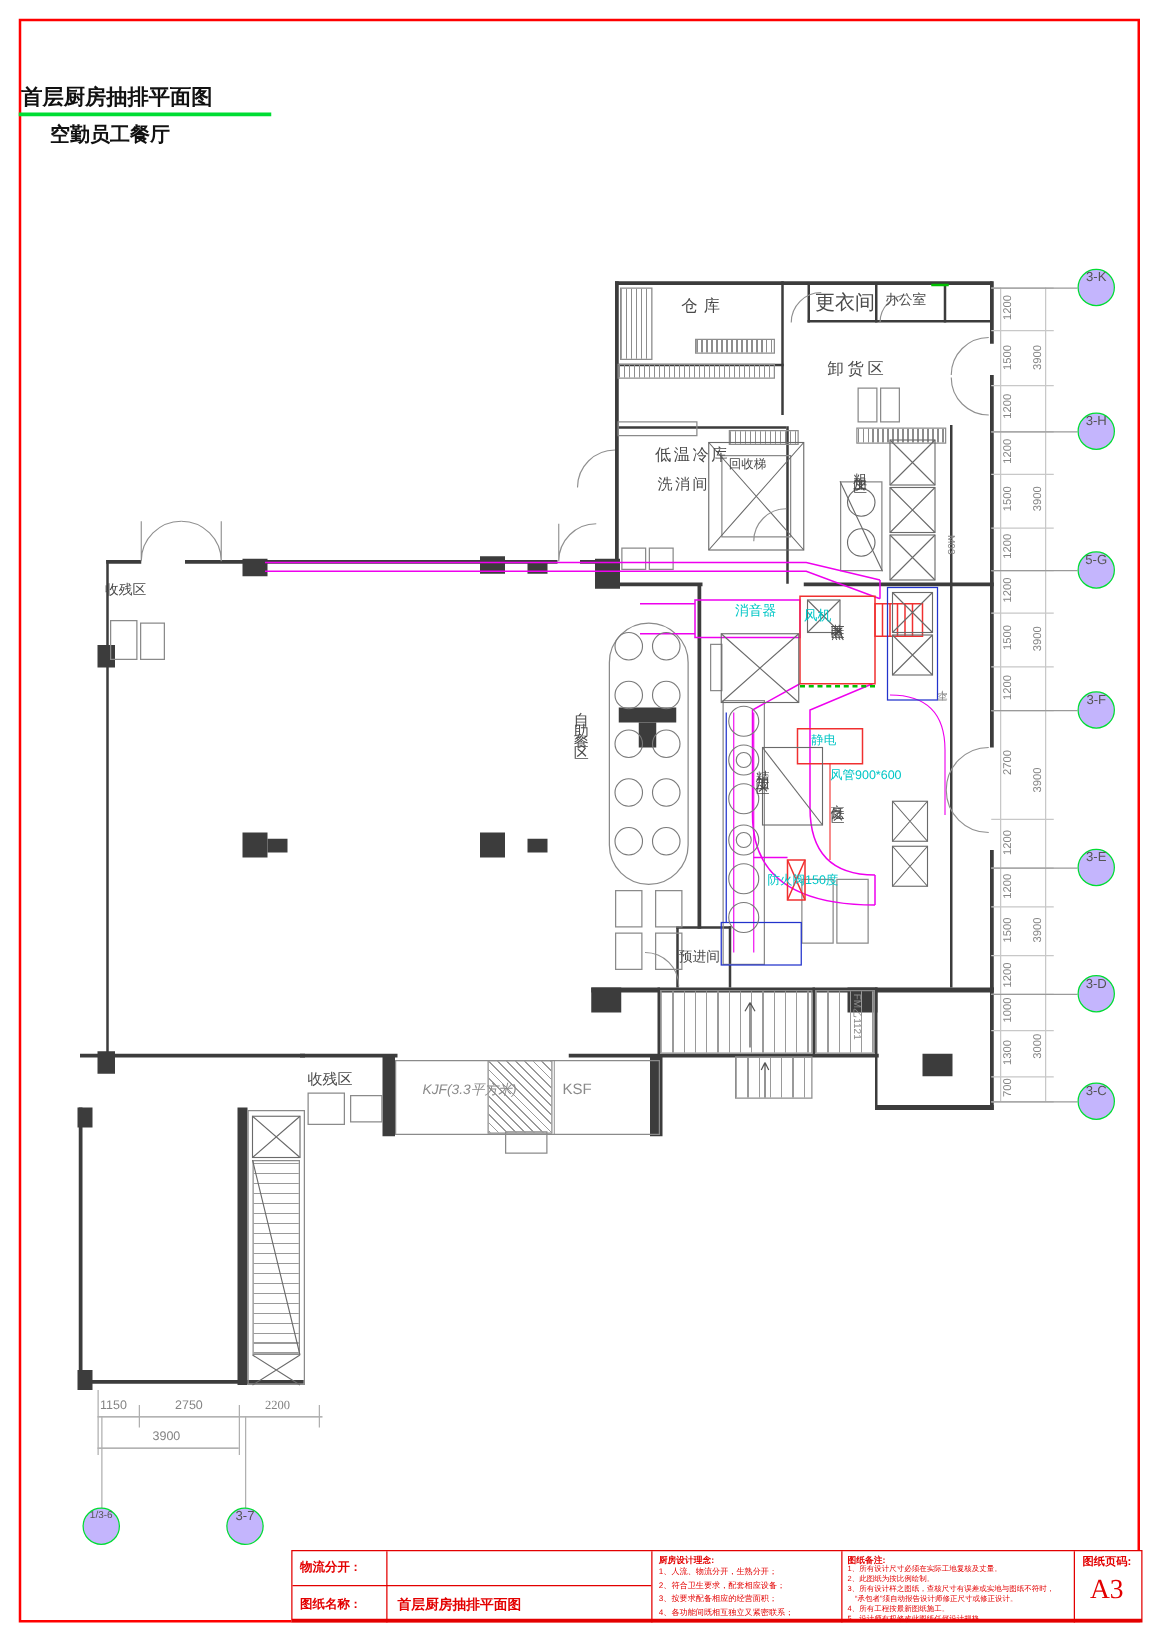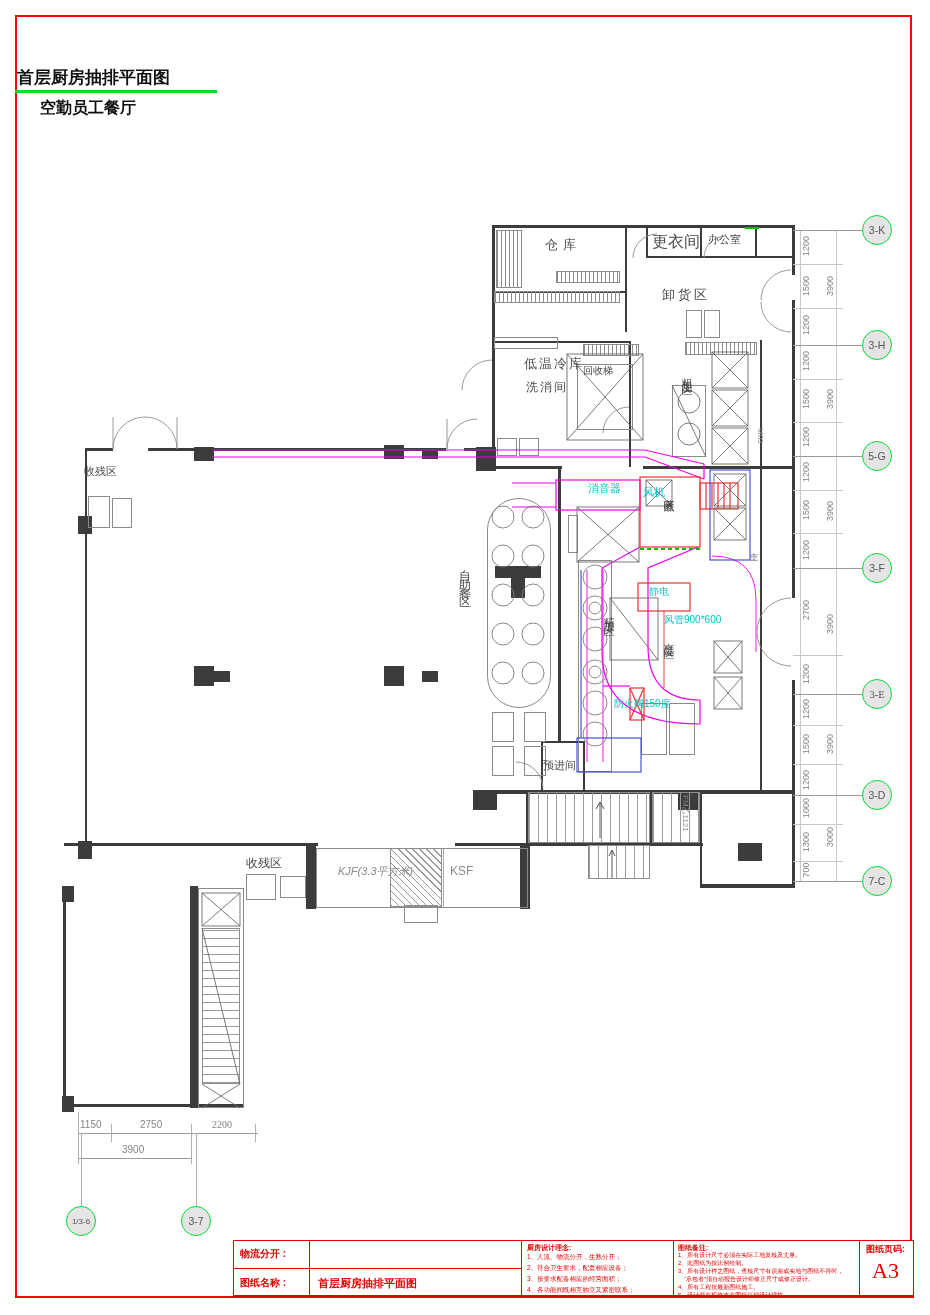--- a/index.html
+++ b/index.html
@@ -5,21 +5,21 @@
   html,body{margin:0;padding:0;background:#ffffff;}
   #sheet{position:relative;width:930px;height:1315px;background:#ffffff;overflow:hidden;
          font-family:"Liberation Sans","DejaVu Sans",sans-serif;}
   .abs{position:absolute;}
   .lbl{position:absolute;color:#4a4a4a;white-space:nowrap;z-index:30;}
   .vlbl{position:absolute;color:#4a4a4a;writing-mode:vertical-rl;text-orientation:upright;z-index:30;}
   .cyan{color:#00c6c6;}
   .gray{color:#8a8a8a;}
   .rot90{transform:rotate(90deg);transform-origin:left top;}
   .gbub{position:absolute;width:30px;height:30px;border:1.6px solid #00dd33;border-radius:50%;
-        display:flex;align-items:center;justify-content:center;color:#555;background:#e5e5e5;
+        display:flex;justify-content:center;color:#555;background:#c4b5fd;
         font-size:10.5px;z-index:40;box-sizing:border-box;}
   .vd{position:absolute;width:34px;text-align:center;font-size:9px;color:#848484;
       transform:rotate(-90deg);z-index:25;}
   .hd2{position:absolute;font-size:10px;color:#848484;z-index:25;}
   .hatchv{background:repeating-linear-gradient(90deg,#8d8d8d 0 1px,transparent 1px 4px);
           border:1px solid #8d8d8d;box-sizing:border-box;}
   .hatchd{background:repeating-linear-gradient(45deg,#9a9a9a 0 1px,transparent 1px 5px);
           border:1px solid #8d8d8d;box-sizing:border-box;}
   .hatchh{background:repeating-linear-gradient(0deg,#9a9a9a 0 1px,transparent 1px 8px);
           border:1px solid #8d8d8d;box-sizing:border-box;}
@@ -306,28 +306,28 @@
     </div>
   <div class="gbub" style="left:862px;top:330px;">
       <span>3-H</span>
     </div>
   <div class="gbub" style="left:862px;top:441px;">
       <span>5-G</span>
     </div>
   <div class="gbub" style="left:862px;top:553px;">
       <span>3-F</span>
     </div>
-  <div class="gbub" style="left:862px;top:679px;font-family:Liberation Serif, serif;">
+  <div class="gbub" style="left:862px;top:679px;">
       <span>3-E</span>
     </div>
   <div class="gbub" style="left:862px;top:780px;">
       <span>3-D</span>
     </div>
   <div class="gbub" style="left:862px;top:866px;">
-      <span>7-C</span>
+      <span>3-C</span>
     </div>
 
   <span class="vd" style="left:789px;top:241px;">1200</span>
   <span class="vd" style="left:789px;top:281px;">1500</span>
   <span class="vd" style="left:789px;top:320px;">1200</span>
   <span class="vd" style="left:789px;top:356px;">1200</span>
   <span class="vd" style="left:789px;top:394px;">1500</span>
   <span class="vd" style="left:789px;top:432px;">1200</span>
   <span class="vd" style="left:789px;top:467px;">1200</span>
   <span class="vd" style="left:789px;top:505px;">1500</span>

